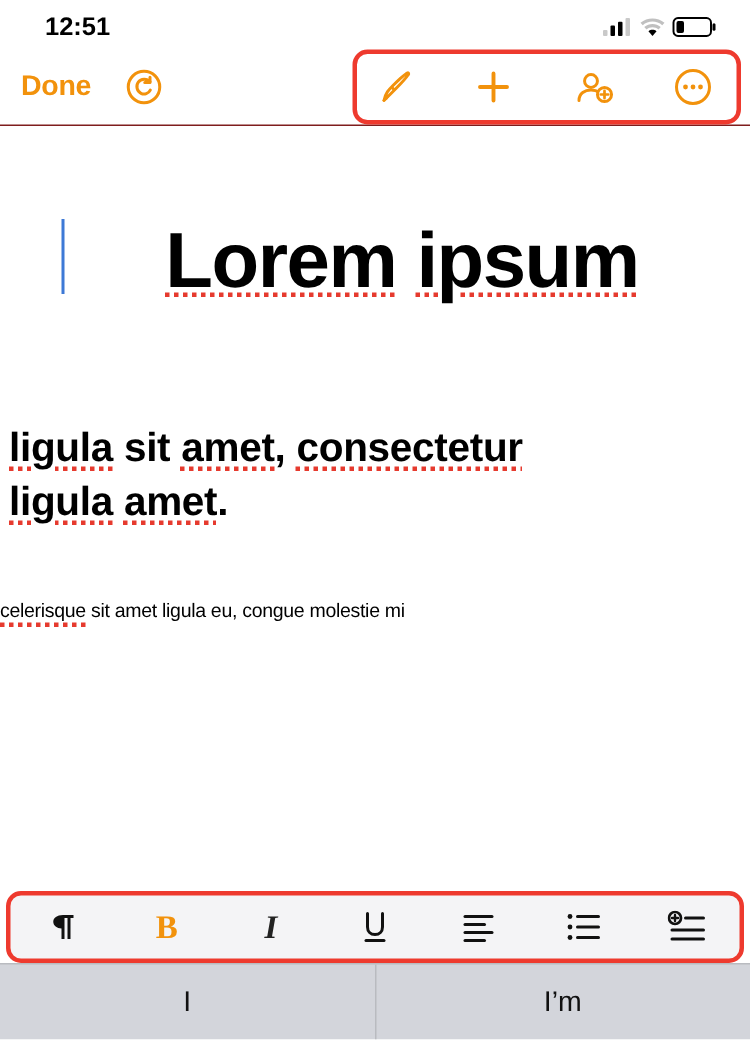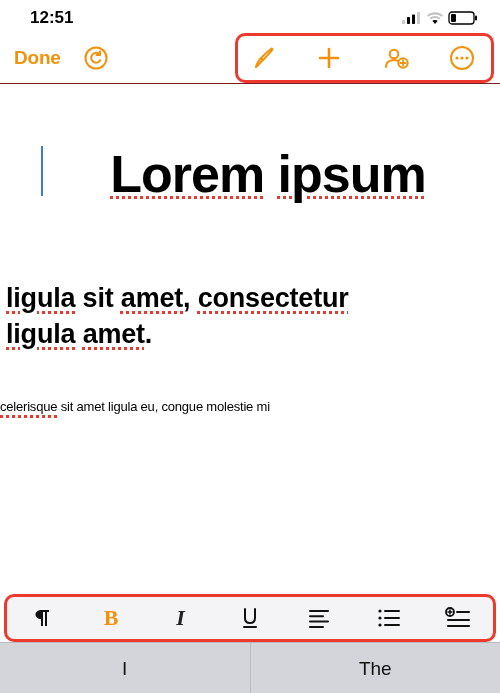--- a/index.html
+++ b/index.html
@@ -262,14 +262,14 @@
           <line x1="12" y1="5" x2="24" y2="5" stroke="#111" stroke-width="2" stroke-linecap="round"></line>
           <line x1="3" y1="13" x2="24" y2="13" stroke="#111" stroke-width="2" stroke-linecap="round"></line>
           <line x1="3" y1="19" x2="24" y2="19" stroke="#111" stroke-width="2" stroke-linecap="round"></line>
         </svg>
     </div>
   </div>
 </div>
 
 <div class="predictive-row">
   <div class="pred-item">I</div>
-  <div class="pred-item">The</div>
+  <div class="pred-item">I’m</div>
 </div>
 
 </body></html>

